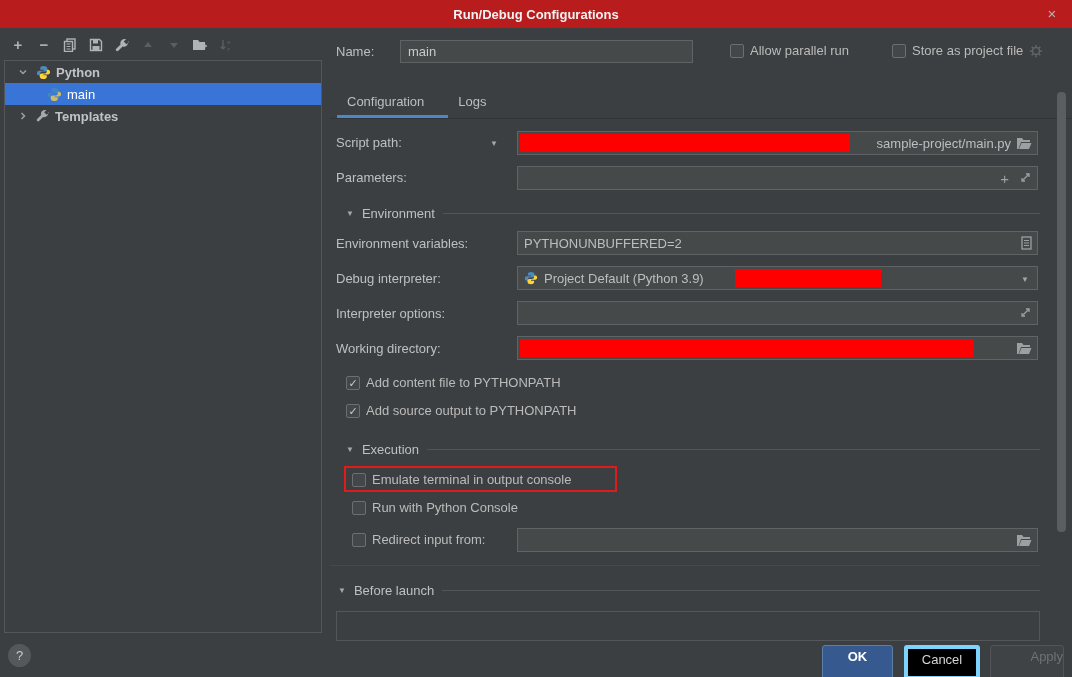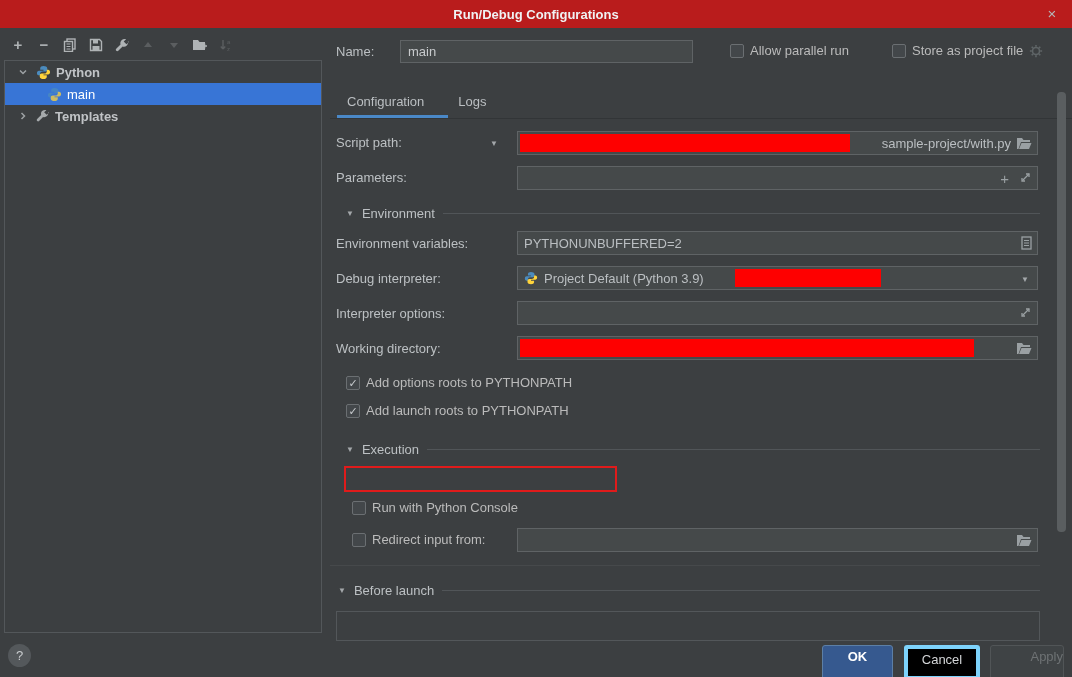--- a/index.html
+++ b/index.html
@@ -211,21 +211,21 @@
     <span class="tab">Configuration</span>
     <span class="tab">Logs</span>
   </div>
   <div class="tab-underline"></div>
   <div class="tabs-divider"></div>
 
   <span class="lbl" style="left:6px;top:107px">Script path:</span>
   <span class="dd-arrow" style="position:absolute;left:160px;top:111px">▼</span>
   <div class="field" style="left:187px;top:103px;width:521px">
     <span class="redact" style="left:2px;width:330px"></span>
-    <span style="position:absolute;right:26px">sample-project/with.py</span>
+    <span style="position:absolute;right:26px">sample-project/main.py</span>
     <span class="ficon">
       <svg width="16" height="14" viewBox="0 0 16 14">
           <path d="M1 2h5l1.5 2H14v2H5l-2.5 7H1z" fill="#9aa0a3"></path>
           <path d="M5.5 7H15.5l-2.5 6H3z" fill="#9aa0a3"></path>
         </svg>
       </span>
   </div>
 
   <span class="lbl" style="left:6px;top:142px">Parameters:</span>
   <div class="field" style="left:187px;top:138px;width:521px">
@@ -288,33 +288,37 @@
     <span class="ficon">
       <svg width="16" height="14" viewBox="0 0 16 14">
           <path d="M1 2h5l1.5 2H14v2H5l-2.5 7H1z" fill="#9aa0a3"></path>
           <path d="M5.5 7H15.5l-2.5 6H3z" fill="#9aa0a3"></path>
         </svg>
       </span>
   </div>
 
   <div class="cb-row" style="left:16px;top:347px">
     <span class="cb">✓</span>
-    <span>Add options roots to PYTHONPATH</span>
+    <span>Add content file to PYTHONPATH</span>
   </div>
   <div class="cb-row" style="left:16px;top:375px">
     <span class="cb">✓</span>
-    <span>Add launch roots to PYTHONPATH</span>
+    <span>Add source output to PYTHONPATH</span>
   </div>
 
   <div class="section" style="left:16px;top:414px;width:694px">
     <span class="tri">▼</span>
     <span class="sec-label">Execution</span>
     <span class="rule"></span>
   </div>
 
+  <div class="cb-row" style="left:22px;top:444px">
+    <span class="cb"></span>
+    <span>Emulate terminal in output console</span>
+  </div>
   <div class="annotation"></div>
 
   <div class="cb-row" style="left:22px;top:472px">
     <span class="cb"></span>
     <span>Run with Python Console</span>
   </div>
 
   <div class="cb-row" style="left:22px;top:504px">
     <span class="cb"></span>
     <span>Redirect input from:</span>

